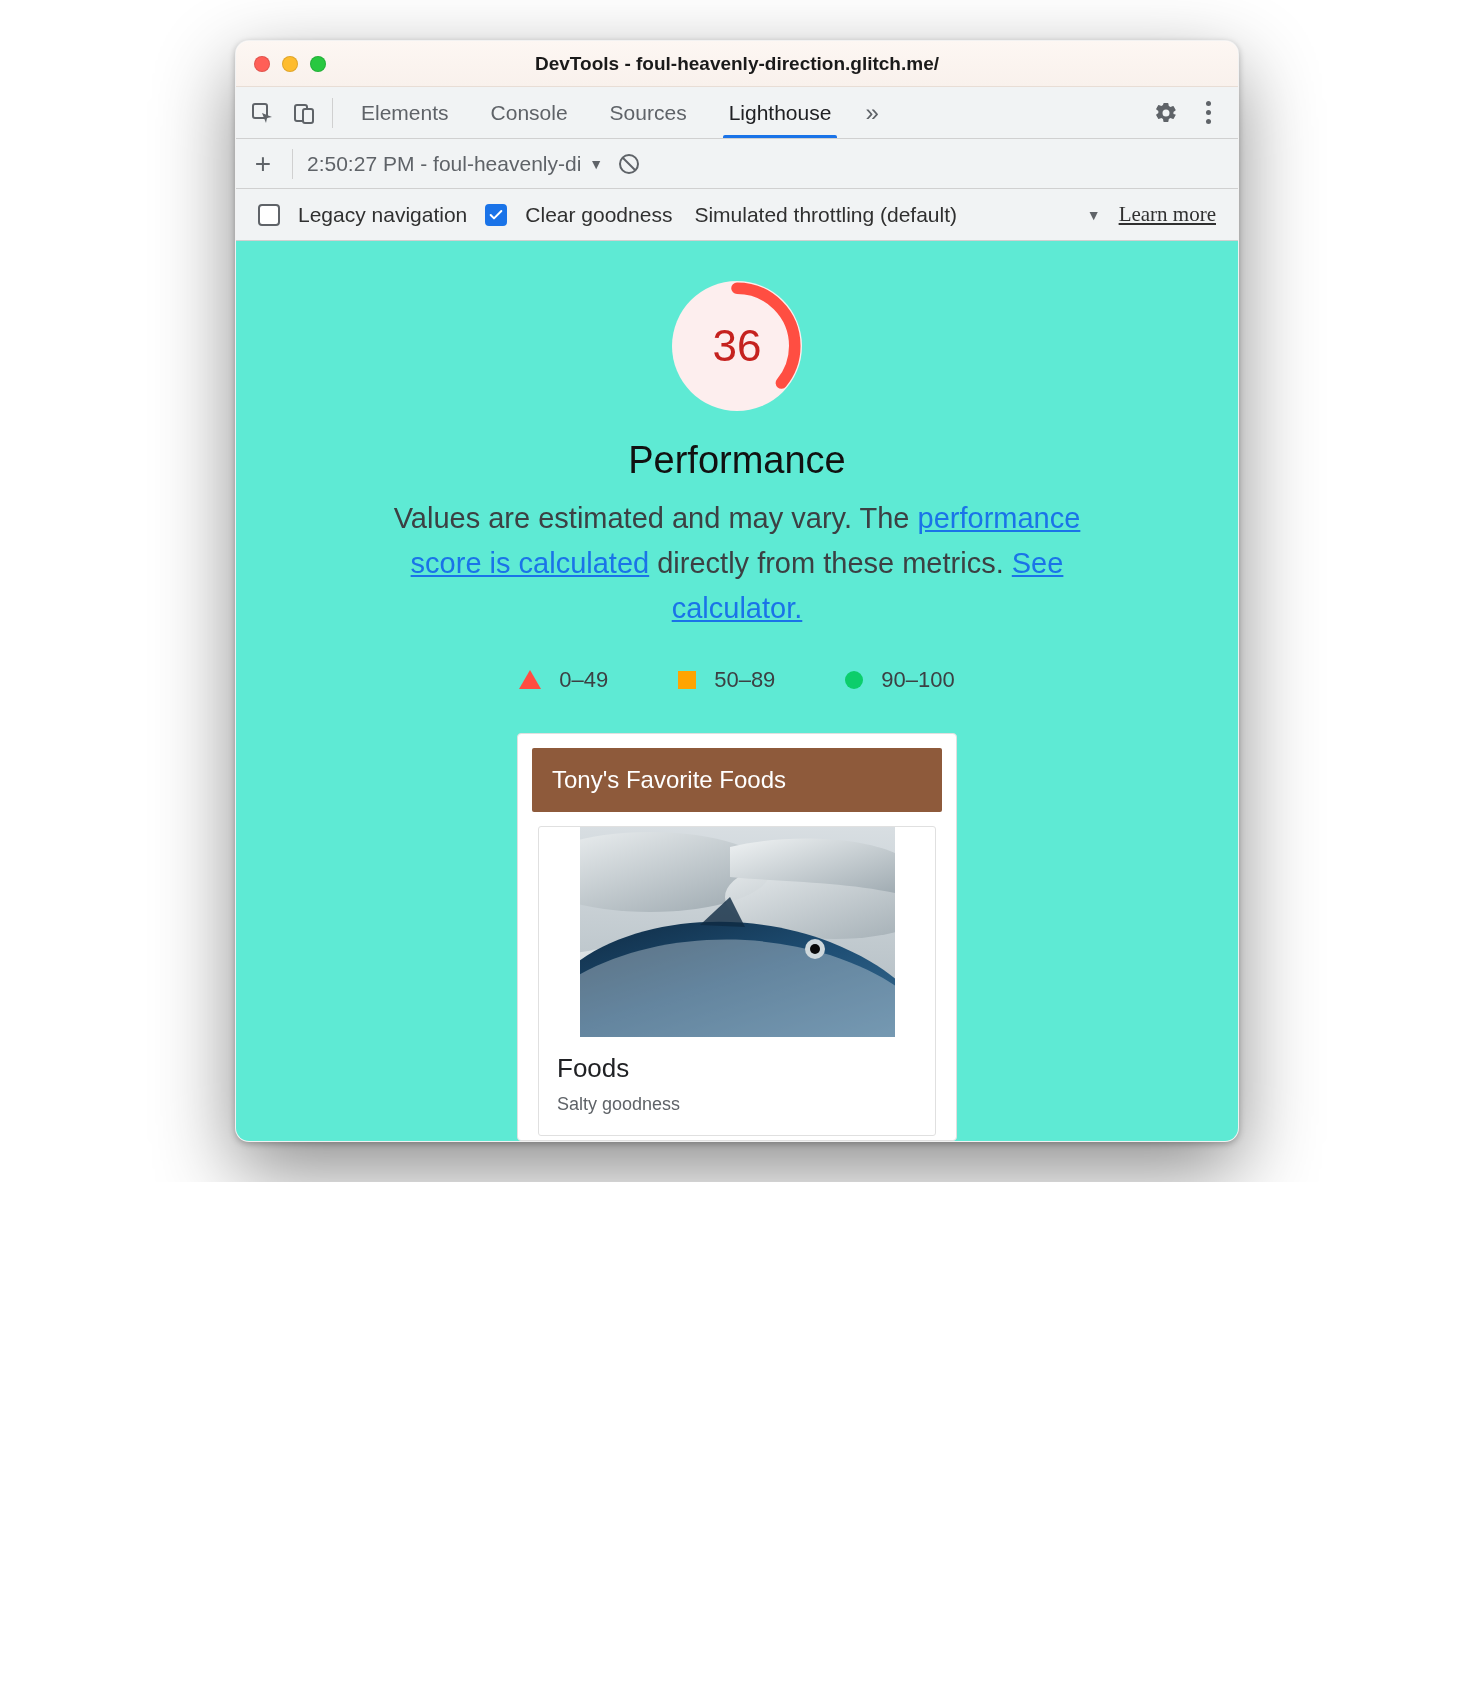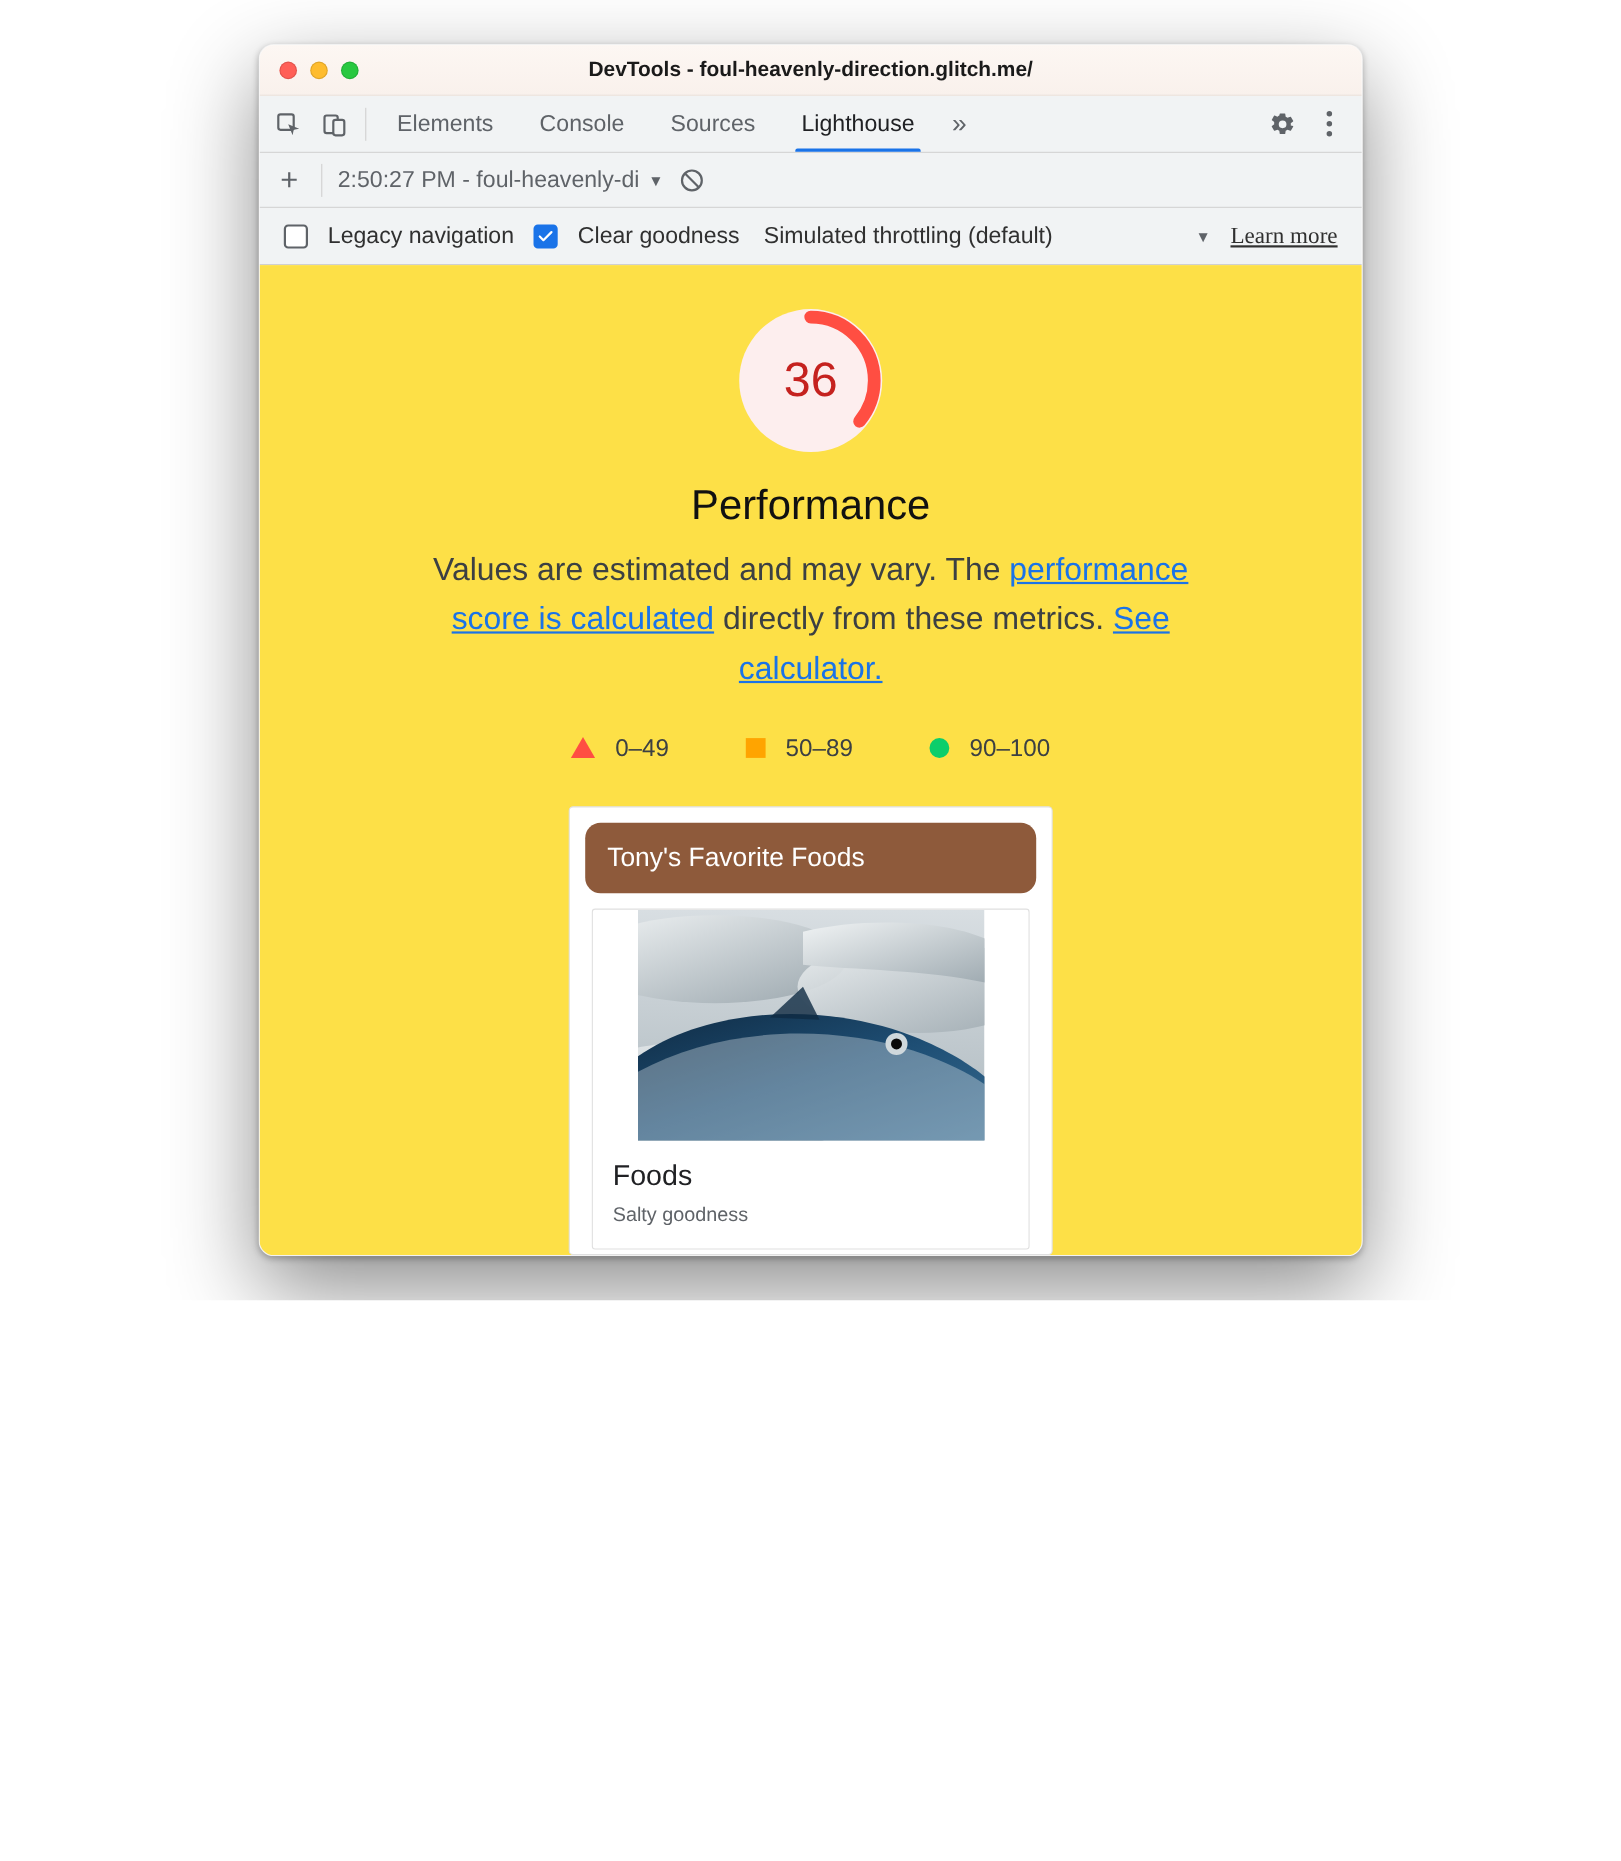--- a/index.html
+++ b/index.html
@@ -106,41 +106,41 @@
   .lh-logo { width:34px; height:34px; position:relative; }
   .lh-logo .base { position:absolute; bottom:0; left:0; right:0; height:40%; background:#f27b53; clip-path: polygon(0 100%, 100% 100%, 80% 0, 20% 0);}
   .lh-logo .tower { position:absolute; bottom:40%; left:28%; right:28%; top:10%; background:#f5b07a;}
   .lh-logo .cap { position:absolute; top:0; left:20%; right:20%; height:18%; background:#f27b53; border-radius:2px;}
   .lh-logo .light { position:absolute; top:14%; left:32%; right:32%; height:18%; background:#ffd976;}
   .lh-urlrow .spacer { flex:1; }
   .kebab { display:flex; flex-direction:column; gap:4px; padding:6px; }
   .kebab span { width:5px; height:5px; border-radius:50%; background:#5f6368; }
 
   
-  .report { background:#fde047; padding: 30px 24px 0; }
+  .report { background:#5eead4; padding: 30px 24px 0; }
 
   .gauge-wrap { display:flex; justify-content:center; margin-top:10px; }
   .gauge { width:130px; height:130px; position:relative; }
   .gauge-bg { position:absolute; inset:0; border-radius:50%; background:#fdeeee; }
   .gauge svg.arc { position:absolute; inset:0; width:100%; height:100%; transform: rotate(-90deg);}
   .gauge-score { position:absolute; inset:0; display:flex; align-items:center; justify-content:center; font-size:44px; font-weight:500; color:#c5221f;}
 
   .cat-title { text-align:center; font-size:38px; font-weight:500; color:#111; margin: 28px 0 14px; }
   .desc { text-align:center; font-size:29px; color:#3c4043; line-height:1.55; max-width:760px; margin:0 auto;}
   .desc a { color:#1a73e8; text-decoration: underline; }
 
   .legend { display:flex; justify-content:center; gap:70px; margin: 36px 0 40px; font-size:22px; color:#3c4043; }
   .legend-item { display:flex; align-items:center; gap:18px;}
   .tri { width:0; height:0; border-left:11px solid transparent; border-right:11px solid transparent; border-bottom:19px solid #ff4e42; }
   .sq { width:18px; height:18px; background:#ffa400;}
   .circ { width:18px; height:18px; border-radius:50%; background:#0cce6b;}
 
   
   .preview { width: 440px; margin: 0 auto 0; border:1px solid #e0e0e0; border-radius:4px; background:#fff; overflow:hidden;}
-  .preview-headbar { background:#8e5a3b; color:#fff; font-size:24px; padding:18px 20px; margin:14px 14px 0; border-radius:14px;}
+  .preview-headbar { background:#8e5a3b; color:#fff; font-size:24px; padding:18px 20px; margin:14px 14px 0; border-radius:2px;}
   .preview-body { padding:14px 14px 4px; }
   .preview-img { width: 315px; height: 210px; margin: 0 auto; display:block;}
   .preview-card { border:1px solid #e0e0e0; border-radius:3px; margin:0 6px; }
   .preview-card .imgwrap { overflow:hidden; }
   .preview-card .txt { padding: 16px 18px 20px; }
   .preview-card .txt h3 { margin:0 0 10px; font-size:26px; font-weight:500; color:#202124;}
   .preview-card .txt p { margin:0; font-size:18px; color:#5f6368;}
 
   svg { display:block; }
 </style>

